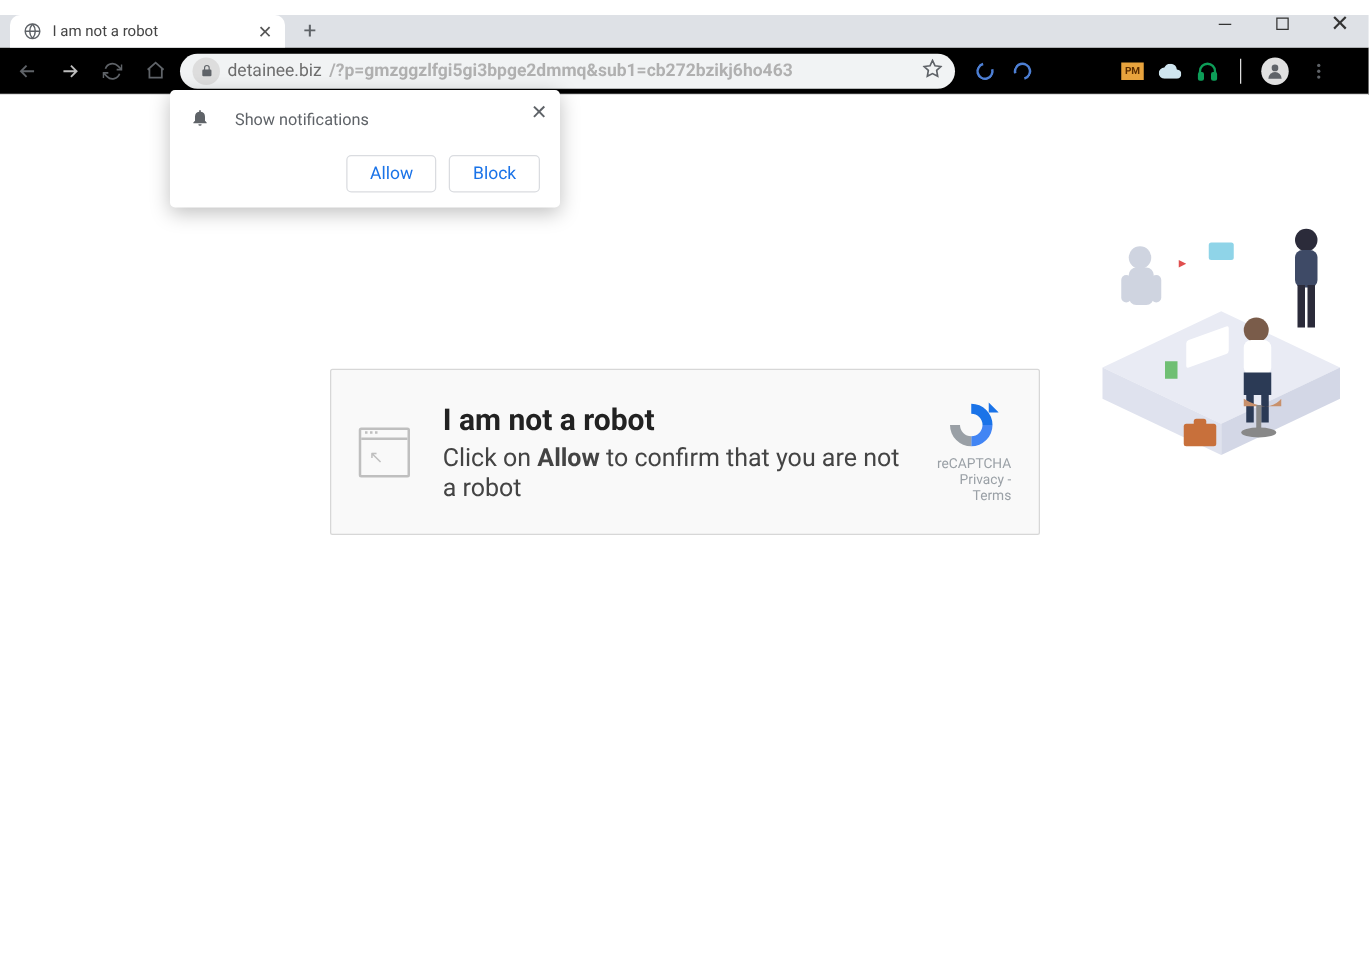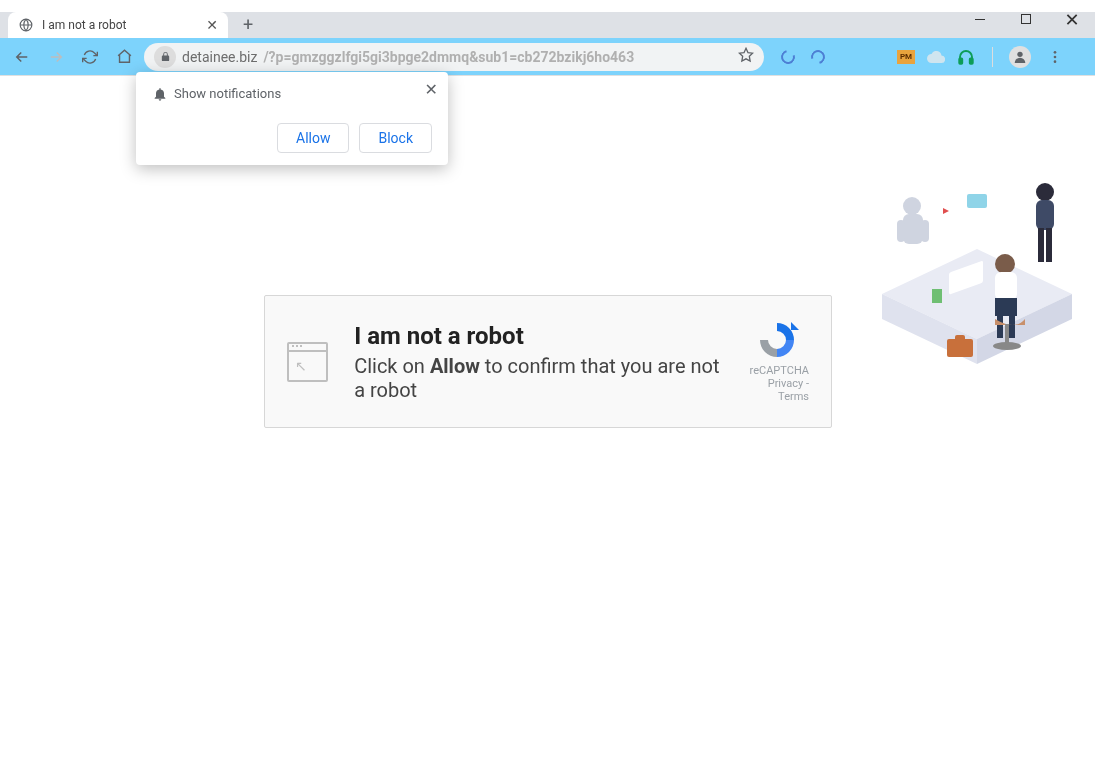--- a/index.html
+++ b/index.html
@@ -14,21 +14,21 @@
   .tab .favicon { width: 16px; height: 16px; display:flex; align-items:center; justify-content:center; color:#5f6368;}
   .tab .close-x { margin-left: auto; font-size: 14px; color: #555; cursor: pointer; }
   .newtab { width: 28px; height: 28px; display:flex; align-items:center; justify-content:center; font-size: 18px; color:#5f6368; margin-left:6px;}
   .win-controls { position:absolute; right:0; top:-12px; height:38px; display:flex; }
   .win-btn { width:46px; display:flex; align-items:center; justify-content:center; font-size:14px; color:#333; }
   .win-btn.min span{ width:10px; border-top:1px solid #333;}
   .win-btn.max span{ width:10px; height:10px; border:1px solid #333;}
   .win-btn.close span{ font-size:18px; }
 
   
-  .toolbar { height: 38px; background:#7dd3fc; border-bottom:1px solid #e0e0e0; display:flex; align-items:center; padding:0 8px; gap:6px;}
+  .toolbar { height: 38px; background:#000000; border-bottom:1px solid #e0e0e0; display:flex; align-items:center; padding:0 8px; gap:6px;}
   .tb-btn { width:28px; height:28px; display:flex; align-items:center; justify-content:center; color:#5f6368; border-radius:50%; }
   .tb-btn.disabled { color:#bdbdbd; }
   .omnibox { flex:1; height:28px; background:#f1f3f4; border-radius:14px; display:flex; align-items:center; padding:0 10px; gap:6px; font-size:14px; color:#666; max-width:620px;}
   .omnibox .lock { width:22px; height:22px; background:#ddd; border-radius:50%; display:flex; align-items:center; justify-content:center; color:#5f6368;}
   .omnibox .url-host { color:#6d6d6d; }
   .omnibox .url-path { color:#b0b0b0;font-weight:bold; }
   .omnibox .star { margin-left:auto; color:#5f6368;}
   .ext-area { display:flex; align-items:center; gap:10px; margin-left:8px; margin-right:4px;}
   .ext-icon { width:20px; height:20px; display:flex; align-items:center; justify-content:center;}
   .circle-ext { border:2px solid; border-radius:50%; width:14px; height:14px; border-top-color:transparent;}
@@ -37,21 +37,21 @@
   .avatar { width:22px; height:22px; border-radius:50%; background:#e0e0e0; display:flex; align-items:center; justify-content:center; color:#5f6368;}
   .divider-v { width:1px; height:20px; background:#ddd; margin:0 6px;}
 
   
   .content { position:relative; width:100%; height: calc(781px - 12px - 26px - 38px); background:#fff; }
 
   
   .perm-popup { position:absolute; left:136px; top:-4px; width:312px; background:#fff; border-radius:4px; box-shadow:0 4px 16px rgba(0,0,0,0.25); padding:14px 16px 12px; z-index:5;}
   .perm-popup .pp-head { font-size:14px; color:#333; margin-bottom:12px; padding-right:20px;}
   .perm-popup .pp-close { position:absolute; top:8px; right:10px; font-size:16px; color:#5f6368; cursor:pointer;}
-  .perm-popup .pp-row { display:flex; gap:6px; font-size:13px; color:#5f6368; margin-bottom:18px;}
+  .perm-popup .pp-row { display:flex; align-items:center; gap:20px; font-size:13px; color:#5f6368; margin-bottom:18px;}
   .perm-popup .pp-actions { display:flex; justify-content:flex-end; gap:10px;}
   .perm-btn { border:1px solid #dadce0; background:#fff; color:#1a73e8; font-size:14px; padding:6px 18px; border-radius:4px; cursor:pointer;}
 
   
   .press-allow { position:absolute; left:254px; top:120px; background:#fff; border-radius:8px; padding:14px 26px; box-shadow:0 8px 24px rgba(0,0,0,0.18); font-size:21px; font-weight:700; color:#222; z-index:3;}
   .press-allow .kw { color:#1a73e8;}
 
   
   .captcha-card { position:absolute; left:264px; top:219px; width:568px; border:1px solid #d7d7d7; background:#f9f9f9; border-radius:2px; padding:24px 22px; display:flex; align-items:center; gap:26px;}
   .window-ico { width:48px; height:40px; border:2px solid #bfbfbf; border-radius:2px; position:relative;}

